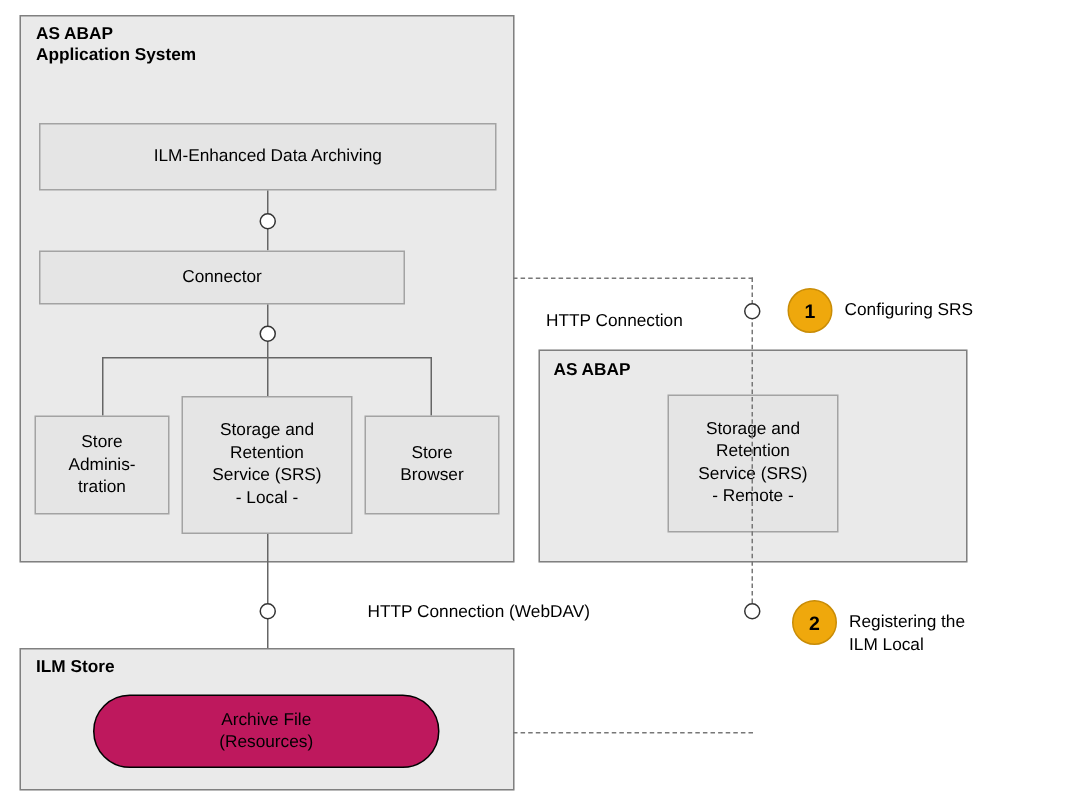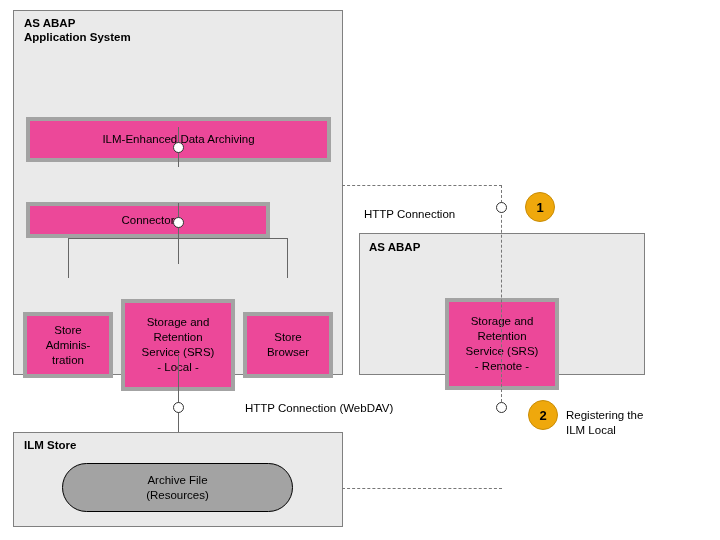--- a/index.html
+++ b/index.html
@@ -28,36 +28,35 @@
   .zone-title {
     position: absolute;
     font-size: 11.5px;
     font-weight: bold;
     color: #000000;
     line-height: 14px;
     white-space: pre-line;
   }
   .nodebox {
     position: absolute;
-    background: #ec4899;
-    border: 4px solid #a3a3a3;
+    background: #e5e5e5;
+    border: 1px solid #a3a3a3;
     box-sizing: border-box;
     display: flex;
     align-items: center;
     justify-content: center;
     text-align: center;
     font-size: 11.5px;
     color: #000000;
     line-height: 15px;
     white-space: pre-line;
-    margin-top: 35px;
   }
   .stadium {
     position: absolute;
-    background: #a3a3a3;
+    background: #be185d;
     border: 1px solid #000000;
     box-sizing: border-box;
     border-radius: 999px;
     display: flex;
     align-items: center;
     justify-content: center;
     text-align: center;
     font-size: 11.5px;
     color: #000000;
     line-height: 15px;
@@ -179,18 +178,19 @@
   <div class="dash-h" style="left:342px; top:185px; width:160px;"></div>
   <div class="dash-v" style="left:501px; top:185px; height:222px;"></div>
   <div class="port" style="left:496px; top:202px;"></div>
   <div class="edge-label" style="left:364px; top:207px;">HTTP Connection</div>
 
   <div class="dash-h" style="left:342px; top:488px; width:160px;"></div>
   <div class="port" style="left:496px; top:402px;"></div>
   <div class="edge-label" style="left:245px; top:401px;">HTTP Connection (WebDAV)</div>
 
   <div class="badge" style="left:525px; top:192px;">1</div>
+  <div class="caption" style="left:563px; top:200px; width:150px;">Configuring SRS</div>
 
   <div class="badge" style="left:528px; top:400px;">2</div>
   <div class="caption" style="left:566px; top:408px; width:150px;">Registering the
 ILM Local</div>
 
 </div>
 
 </body></html>

